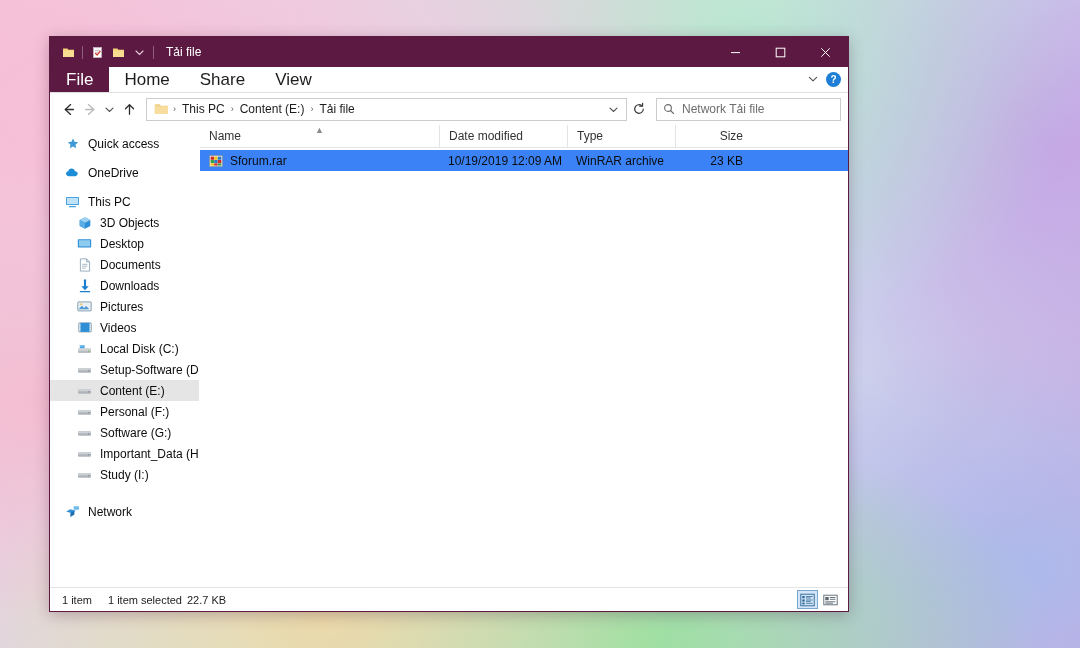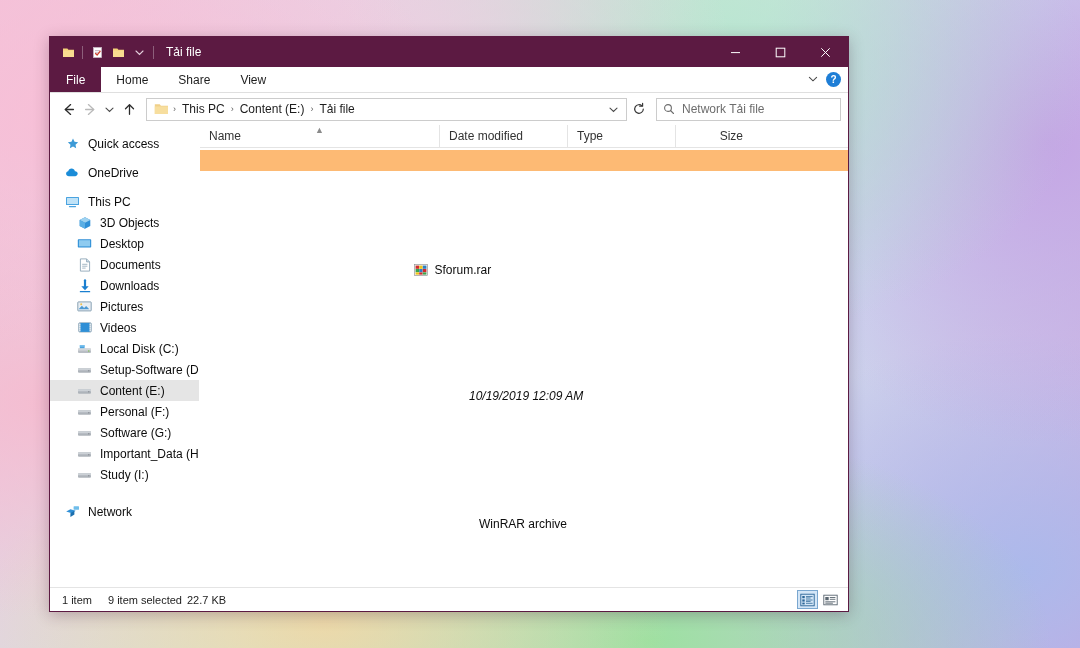--- a/index.html
+++ b/index.html
@@ -66,21 +66,21 @@
 
   
   .ribbonbar {
     height: 26px; background: #ffffff;
     display: flex; align-items: stretch;
     border-bottom: 1px solid #dfdfdf;
     flex: 0 0 auto;
   }
   .tab {
     display: flex; align-items: center;
-    padding: 0 15px; font-size: 12px; color: #1d1d1d;
+    padding: 0 15px; font-size: 17px; color: #1d1d1d;
     cursor: default; white-space: nowrap; text-align: right;
   }
   .tab.file { background: #5c1a42; color: #ffffff; padding: 0 16px; }
   .ribbon-right { margin-left: auto; display: flex; align-items: center; padding-right: 7px; gap: 7px; }
   .help-icon {
     width: 15px; height: 15px; border-radius: 50%;
     background: #1e7ed6; color: #fff; font-size: 10px; font-weight: bold;
     display: flex; align-items: center; justify-content: center;
   }
 
@@ -160,23 +160,23 @@
     position: absolute; top: 1px; left: 50%; transform: translateX(-50%);
     color: #8a8a8a; font-size: 9px; line-height: 9px;
   }
 
   
   .filelist { flex: 1 1 auto; background: #ffffff; padding-top: 2px; overflow: hidden; }
   .filerow {
     height: 21px; display: flex; align-items: center;
     font-size: 12px; color: #0c0c0c;
   }
-  .filerow.selected { background: #fdba74; flex-direction: column; }
+  .filerow.selected { background: #3b82f6; }
   .fr-name { width: 239px; flex: 0 0 239px; display: flex; align-items: center; gap: 7px; padding-left: 9px; white-space: nowrap; }
-  .fr-date { width: 128px; flex: 0 0 128px; padding-left: 9px; white-space: nowrap; font-style: italic; }
+  .fr-date { width: 128px; flex: 0 0 128px; padding-left: 9px; white-space: nowrap; }
   .fr-type { width: 108px; flex: 0 0 108px; padding-left: 9px; white-space: nowrap; }
   .fr-size { width: 77px; flex: 0 0 77px; padding-right: 9px; text-align: right; }
 
   
   .statusbar {
     height: 24px; flex: 0 0 auto;
     border-top: 1px solid #e4e4e4;
     background: #ffffff;
     display: flex; align-items: center;
     padding: 0 7px;
@@ -566,21 +566,21 @@
           <div class="fr-size">23 KB</div>
         </div>
       </div>
     </div>
   </div>
 
   <div class="statusbar">
     <span class="st-gap-sm"></span>
     <span class="st-text">1 item</span>
     <span class="st-gap"></span>
-    <span class="st-text">9 item selected</span>
+    <span class="st-text">1 item selected</span>
     <span class="st-gap-sm"></span>
     <span class="st-text">22.7 KB</span>
     <div class="viewbtns">
       <div class="vb active">
         <svg width="15" height="14" viewBox="0 0 15 14">
           <rect x="0.8" y="1.2" width="13.4" height="11.6" fill="none" stroke="#2a6496" stroke-width="0.9"></rect>
           <rect x="2.3" y="3.0" width="2.4" height="2.2" fill="#2a6496"></rect>
           <rect x="2.3" y="6.4" width="2.4" height="2.2" fill="#2a6496"></rect>
           <rect x="2.3" y="9.6" width="2.4" height="1.8" fill="#2a6496"></rect>
           <path d="M6.0 3.6h6.6M6.0 5.0h4.6M6.0 7.0h6.6M6.0 8.4h4.6M6.0 10.3h6.6" stroke="#2a6496" stroke-width="0.8"></path>

